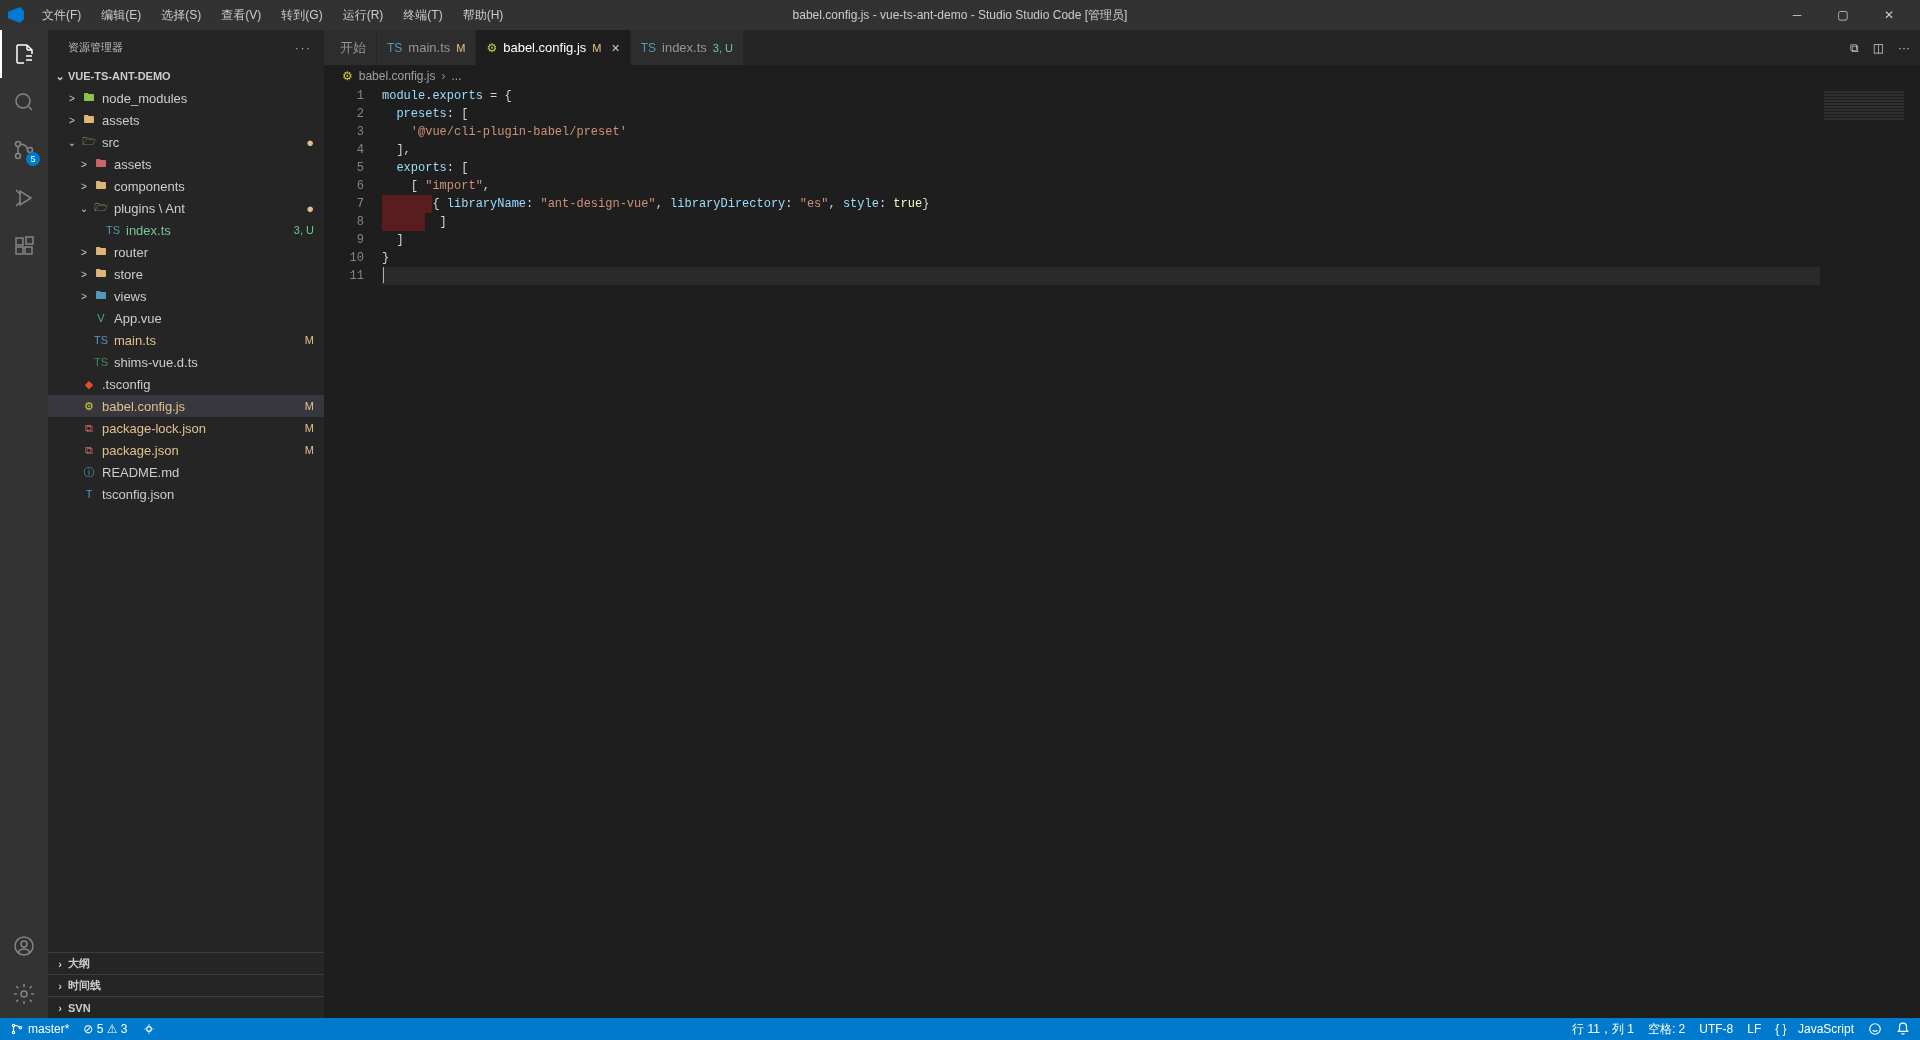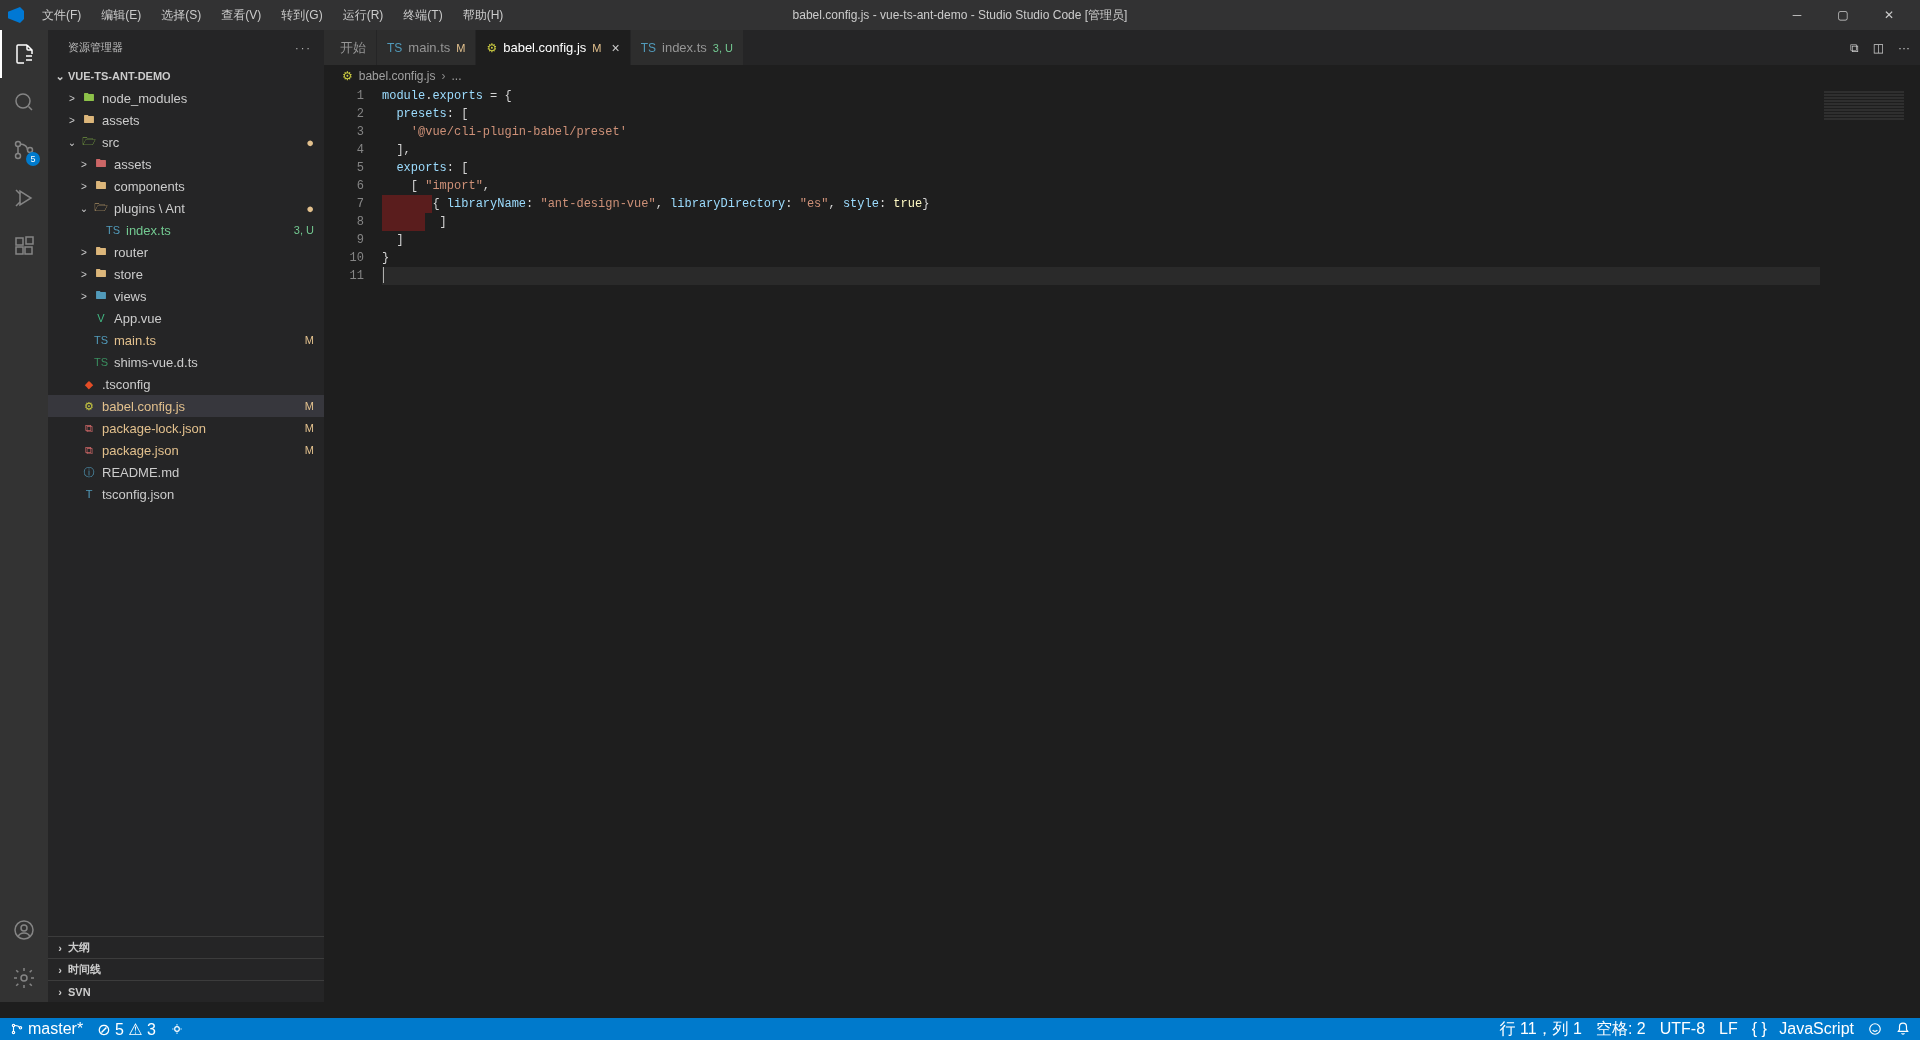--- a/index.html
+++ b/index.html
@@ -241,24 +241,23 @@
   opacity: 0.6;
 }
 
 
 .statusbar {
   height: 22px;
   background: #007acc;
   color: #ffffff;
   display: flex;
   align-items: center;
-  font-size: 16px;
+  font-size: 12px;
   padding: 0 10px;
   gap: 14px;
-  margin-top: 16px;
 }
 .statusbar .sb-item { display: flex; align-items: center; gap: 4px; cursor: pointer; }
 .statusbar .sb-right { margin-left: auto; display: flex; gap: 14px; }
 .statusbar svg { width: 14px; height: 14px; }
 </style>
 </head>
 <body>
 
 <div class="titlebar">
   <div class="vscode-icon"></div>

